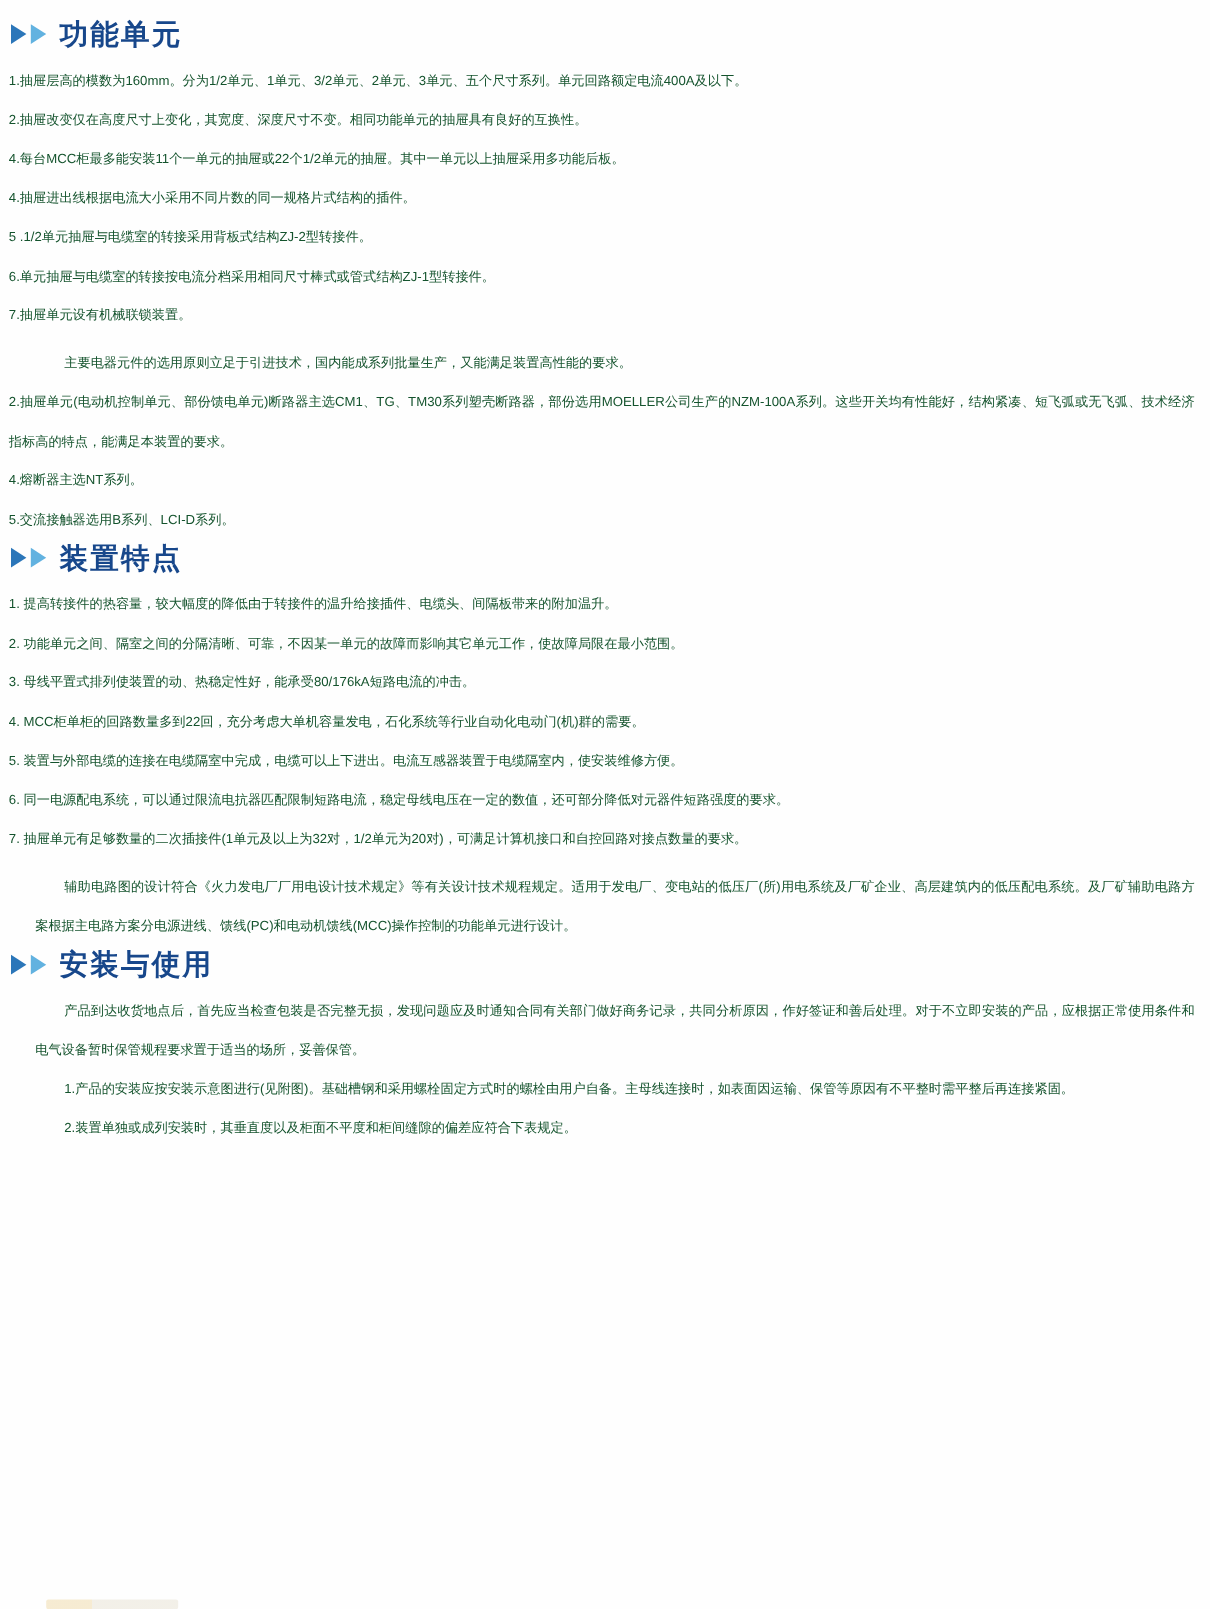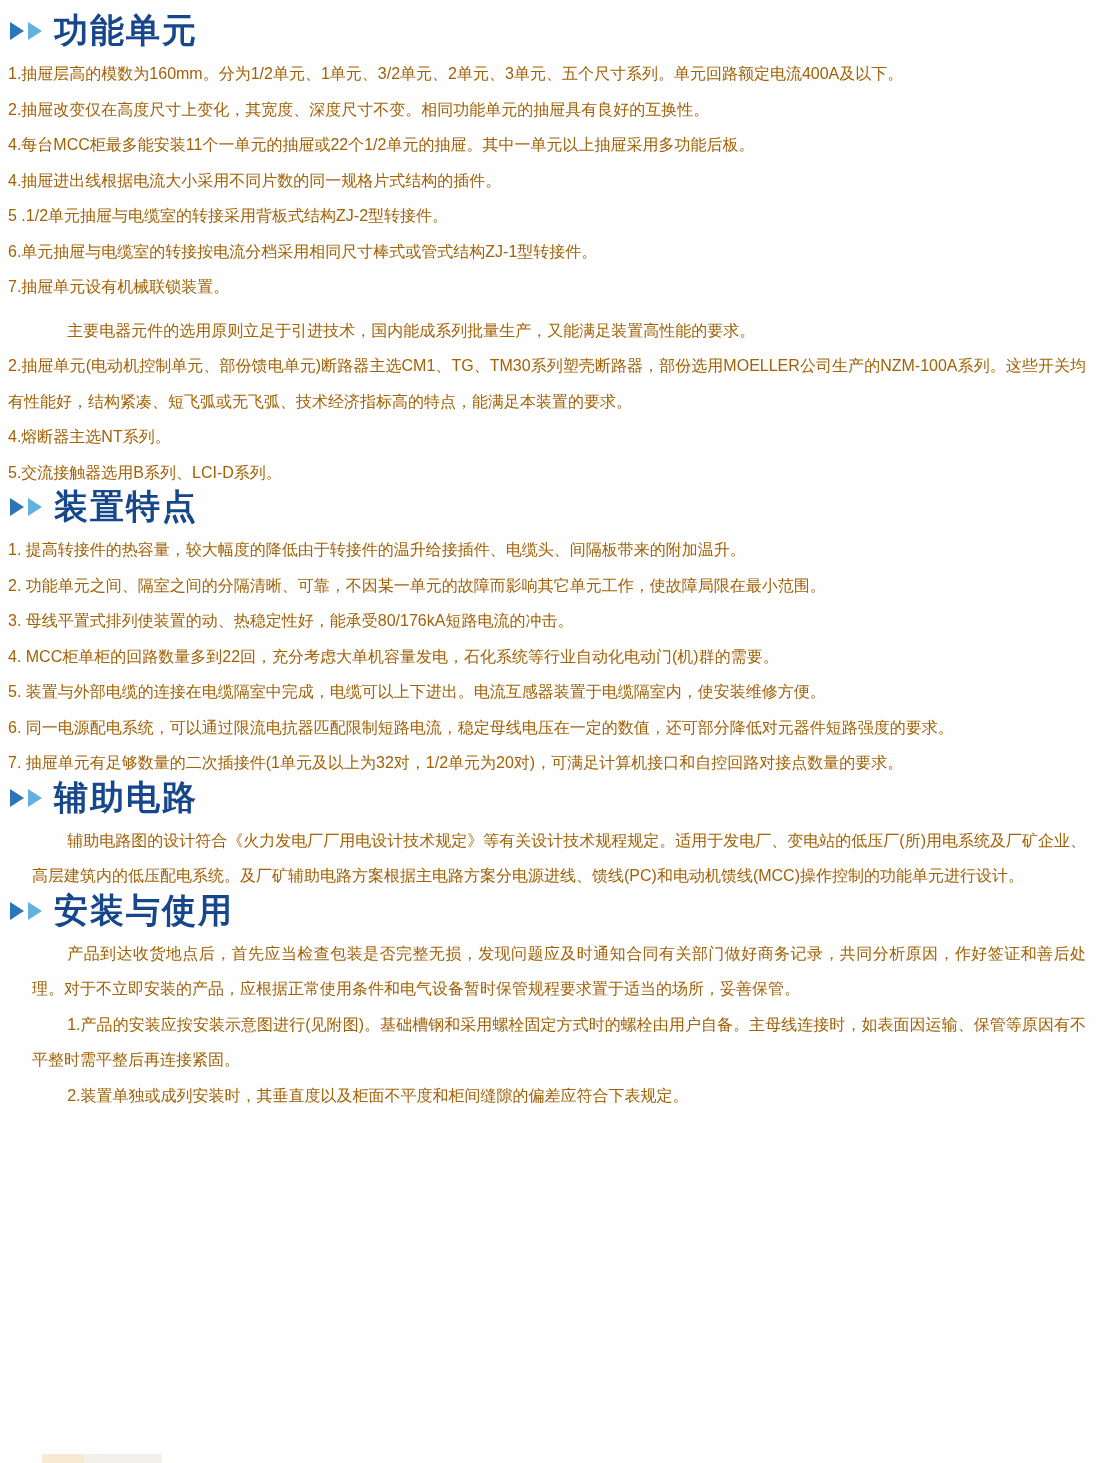--- a/index.html
+++ b/index.html
@@ -30,31 +30,31 @@
   }
   .tri {
     width: 0; height: 0;
     border-top: 9px solid transparent;
     border-bottom: 9px solid transparent;
     display: inline-block;
   }
   .tri-dark  { border-left: 14px solid #2b76b9; margin-right: 4px; }
   .tri-light { border-left: 14px solid #62b2e0; margin-right: 12px; }
   .hd-text {
-    font-size: 34px;
+    font-size: 26px;
     font-weight: 700;
     color: #17478b;
     letter-spacing: 2px;
   }
   .body { margin-top: 8px; }
   .body p {
     margin: 0;
-    font-size: 16px;
+    font-size: 12px;
     line-height: 35.5px;
-    color: #a16207;
+    color: #14532d;
     text-align: justify;
   }
   .body p.ind { text-indent: 2.2em; margin-left: 24px; }
   .mt-s2 { margin-top: 34px; }
   .mt-s3 { margin-top: 30px; }
   .mt-s4 { margin-top: 52px; }
   .mt-s5 { margin-top: 58px; }
   .bottom-artifact {
     position: absolute;
     left: 42px;
@@ -108,25 +108,20 @@
       <p>2. 功能单元之间、隔室之间的分隔清晰、可靠，不因某一单元的故障而影响其它单元工作，使故障局限在最小范围。</p>
       <p>3. 母线平置式排列使装置的动、热稳定性好，能承受80/176kA短路电流的冲击。</p>
       <p>4. MCC柜单柜的回路数量多到22回，充分考虑大单机容量发电，石化系统等行业自动化电动门(机)群的需要。</p>
       <p>5. 装置与外部电缆的连接在电缆隔室中完成，电缆可以上下进出。电流互感器装置于电缆隔室内，使安装维修方便。</p>
       <p>6. 同一电源配电系统，可以通过限流电抗器匹配限制短路电流，稳定母线电压在一定的数值，还可部分降低对元器件短路强度的要求。</p>
       <p>7. 抽屉单元有足够数量的二次插接件(1单元及以上为32对，1/2单元为20对)，可满足计算机接口和自控回路对接点数量的要求。</p>
     </div>
   </section>
 
   <section class="sec mt-s4">
-    <h2 class="hd">
-      <span class="tri tri-dark"></span>
-      <span class="tri tri-light"></span>
-      <span class="hd-text">辅助电路</span>
-    </h2>
     <div class="body">
       <p class="ind">辅助电路图的设计符合《火力发电厂厂用电设计技术规定》等有关设计技术规程规定。适用于发电厂、变电站的低压厂(所)用电系统及厂矿企业、高层建筑内的低压配电系统。及厂矿辅助电路方案根据主电路方案分电源进线、馈线(PC)和电动机馈线(MCC)操作控制的功能单元进行设计。</p>
     </div>
   </section>
 
   <section class="sec mt-s5">
     <h2 class="hd">
       <span class="tri tri-dark"></span>
       <span class="tri tri-light"></span>
       <span class="hd-text">安装与使用</span>

